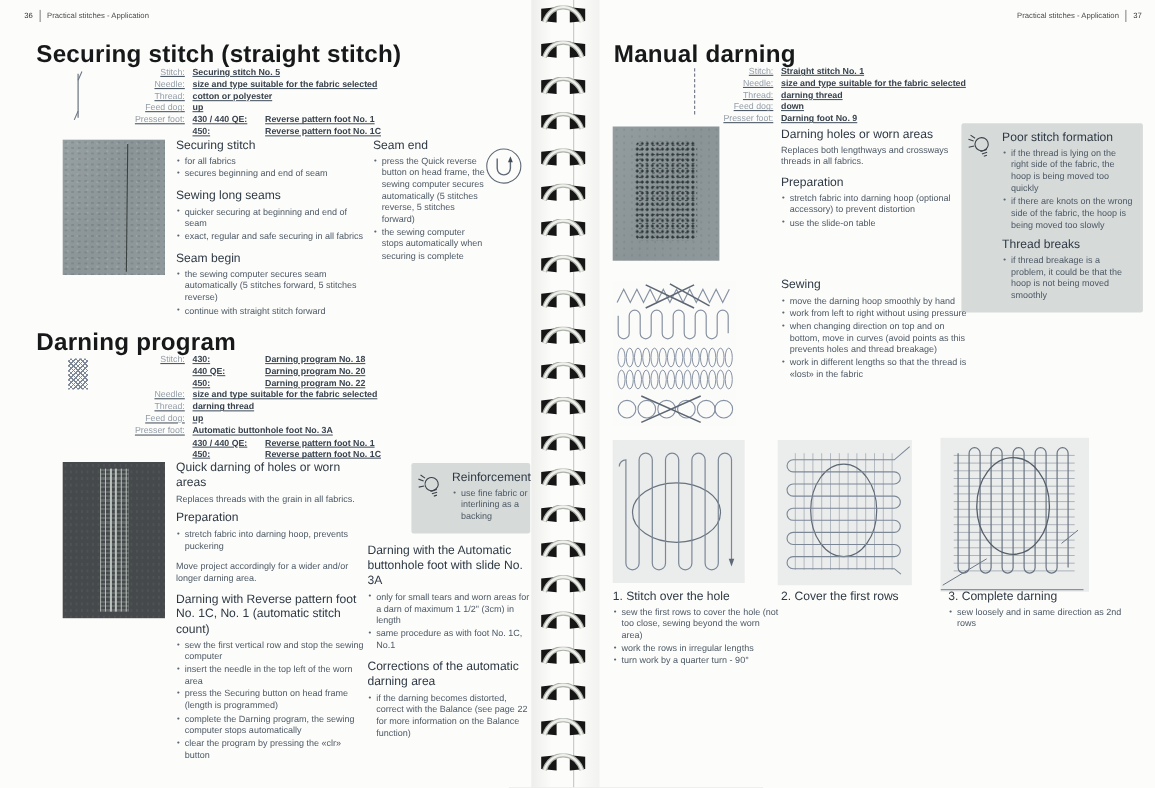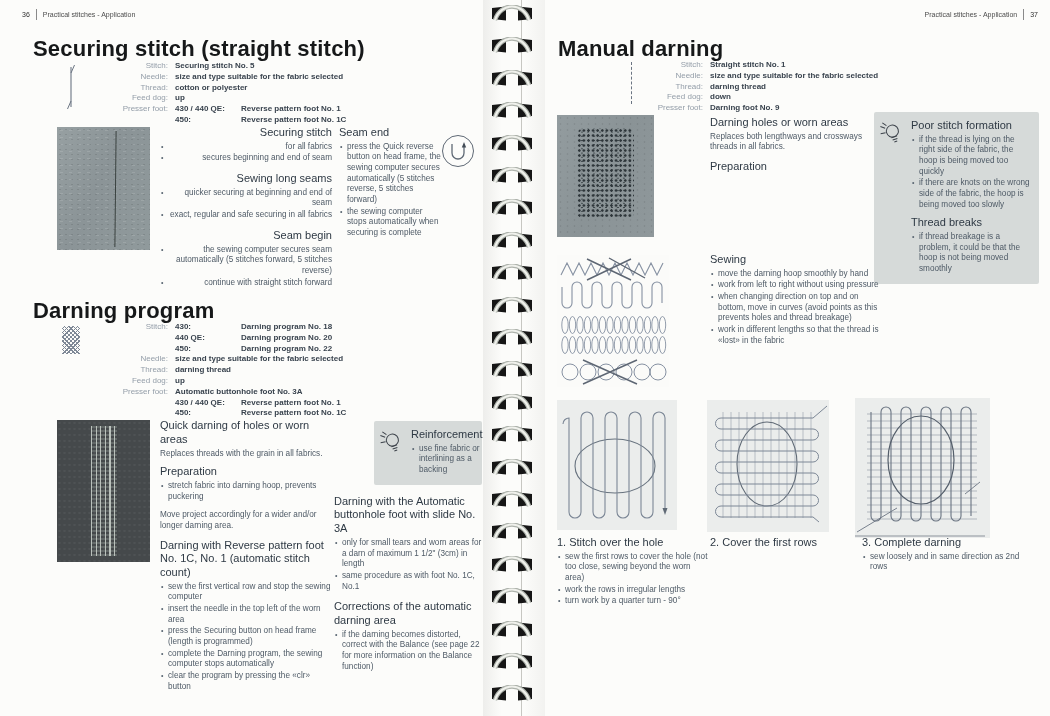--- a/index.html
+++ b/index.html
@@ -5,21 +5,21 @@
   html,body{margin:0;padding:0;background:#e7e6e3;}
   .sheet{position:relative;width:1050px;height:716px;background:#fcfcfa;overflow:hidden;
          font-family:"Liberation Sans",sans-serif;color:#4e5a66;}
   
   .hdr{position:absolute;top:9px;font-size:7px;color:#4c4c4c;display:flex;align-items:center;gap:6px;}
   .hdr .pg{color:#2f2f2f;}
   .hdr-div{width:1px;height:11px;background:#8a8a8a;}
   h1{position:absolute;margin:0;font-size:22px;font-weight:bold;color:#161819;letter-spacing:.2px;}
   
   .spec{position:absolute;font-size:8px;line-height:1.35;}
-  .srow{display:flex;align-items:flex-start;}
+  .srow{display:flex;align-items:flex-start;text-decoration:underline;}
   .sl{flex:none;width:135px;text-align:right;color:#939da8;padding-right:7px;}
   .spec-r .sl{width:145px;}
   .sm{flex:none;width:66px;font-weight:bold;color:#39434e;}
   .sm:empty{display:none;}
   .sv{font-weight:bold;color:#39434e;}
   
   .col{position:absolute;font-size:8.2px;line-height:1.3;}
   .sec{margin-bottom:8px;}
   h4{margin:0 0 2px 0;font-size:11px;line-height:1.25;font-weight:normal;color:#2e3944;}
   .para{margin:0 0 7px 0;}
@@ -108,21 +108,21 @@
     </div>
       <div class="srow">
       <span class="sl"></span>
       <span class="sm">450:</span>
       <span class="sv">Reverse pattern foot No. 1C</span>
     </div>
     </div>
 
   <div class="photo photo1"></div>
 
-  <div class="col" style="left:160px;top:126px;width:172px;text-align:right;">
+  <div class="col" style="left:160px;top:126px;width:172px;">
     <div class="sec">
       <h4>Securing stitch</h4>
       <div>
           <div class="li">for all fabrics</div>
           <div class="li">secures beginning and end of seam</div>
         </div>
     </div>
     <div class="sec">
       <h4>Sewing long seams</h4>
       <div>
@@ -439,20 +439,24 @@
 
   <div class="photo photoR"></div>
 
   <div class="col" style="left:710px;top:116px;width:168px;">
     <div class="sec" style="margin-bottom:7px;">
       <h4>Darning holes or worn areas</h4>
       <div class="para" style="margin:0;">Replaces both lengthways and crossways threads in all fabrics.</div>
     </div>
     <div class="sec">
       <h4>Preparation</h4>
+      <div>
+          <div class="li">stretch fabric into darning hoop (optional accessory) to prevent distortion</div>
+          <div class="li">use the slide-on table</div>
+        </div>
     </div>
   </div>
 
   <div class="col tip" style="left:874px;top:112px;width:153px;">
     <svg class="bulb" viewBox="0 0 28 30">
       <g stroke="#3c424a" stroke-width="1" fill="none" transform="rotate(-18 14 14)">
         <circle cx="14" cy="12" r="6"></circle>
         <path d="M11,18 L17,18 M11.5,20.5 L16.5,20.5 M12.5,23 L15.5,23"></path>
         <path d="M4,4 L8,7 M2,11 L7,11.5 M7,1 L10,5"></path>
       </g>

